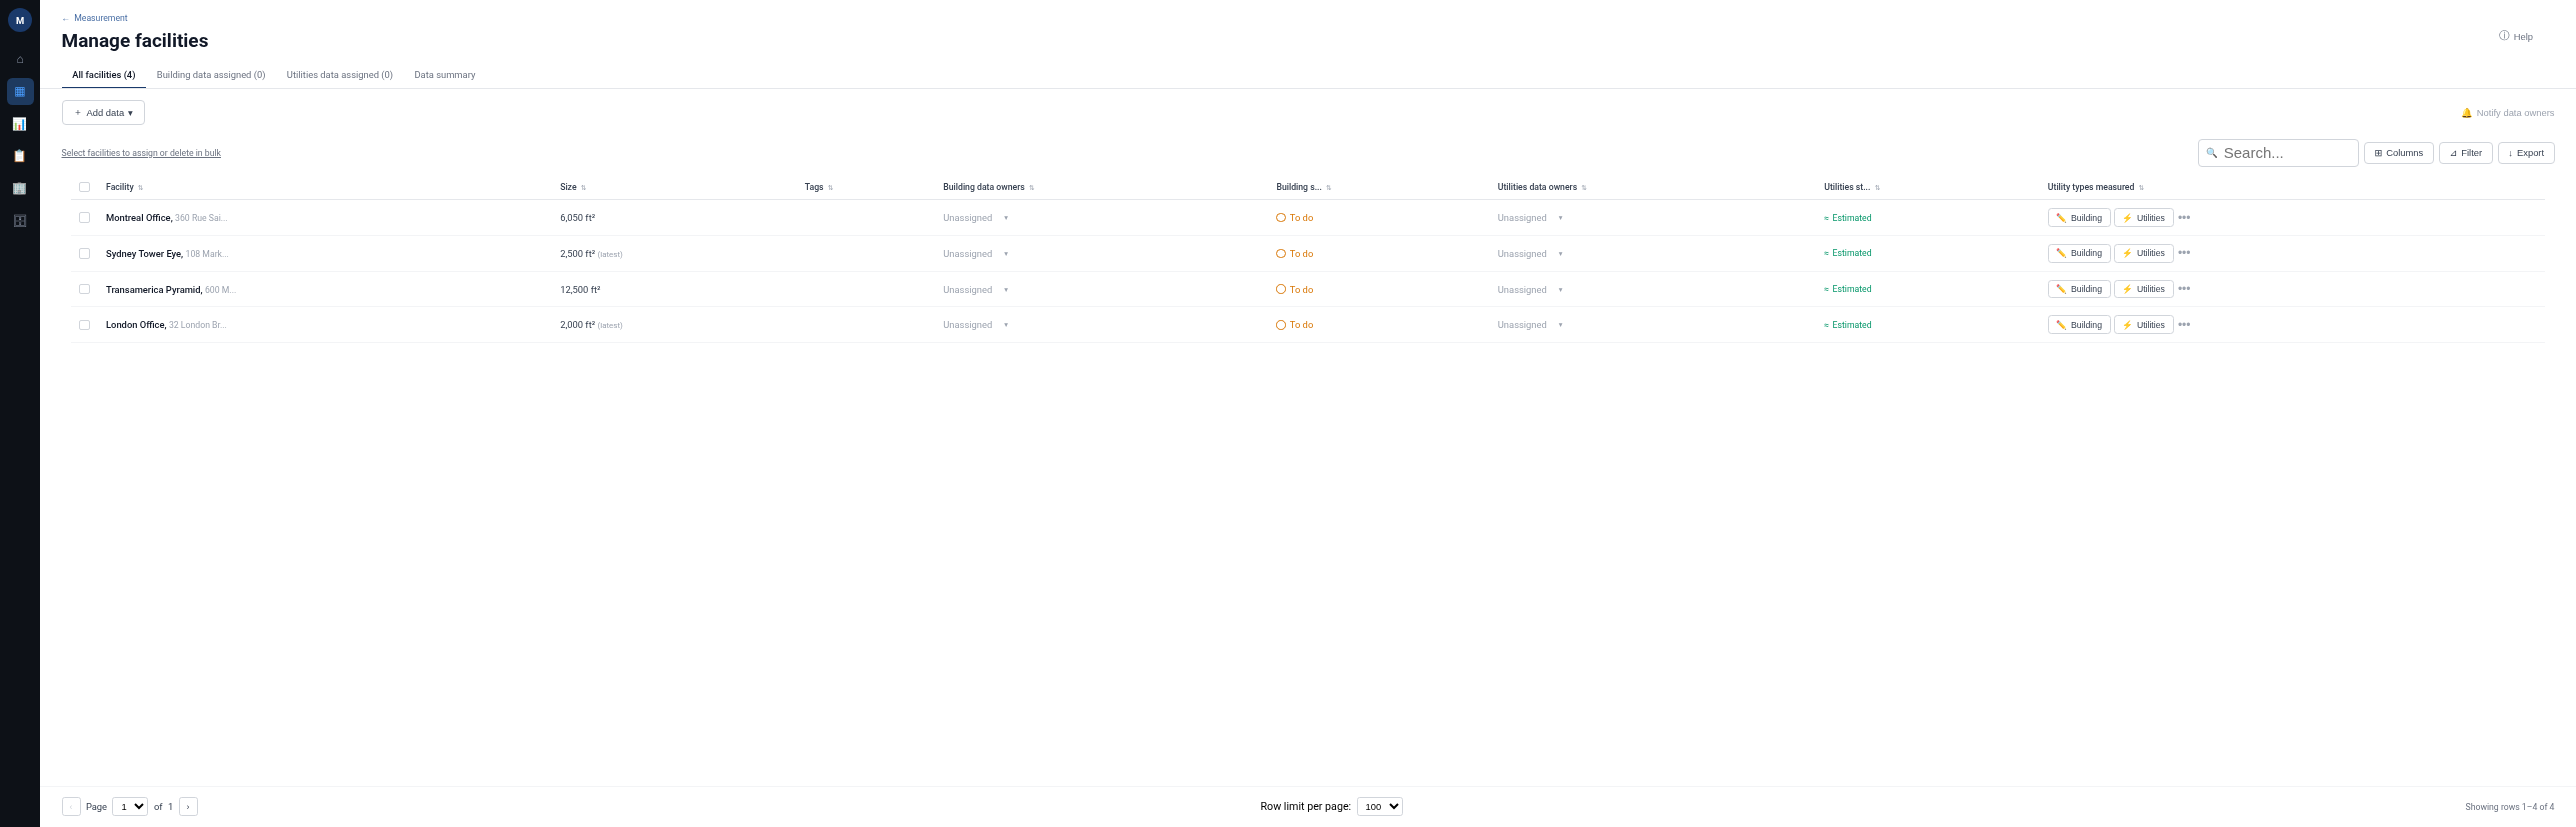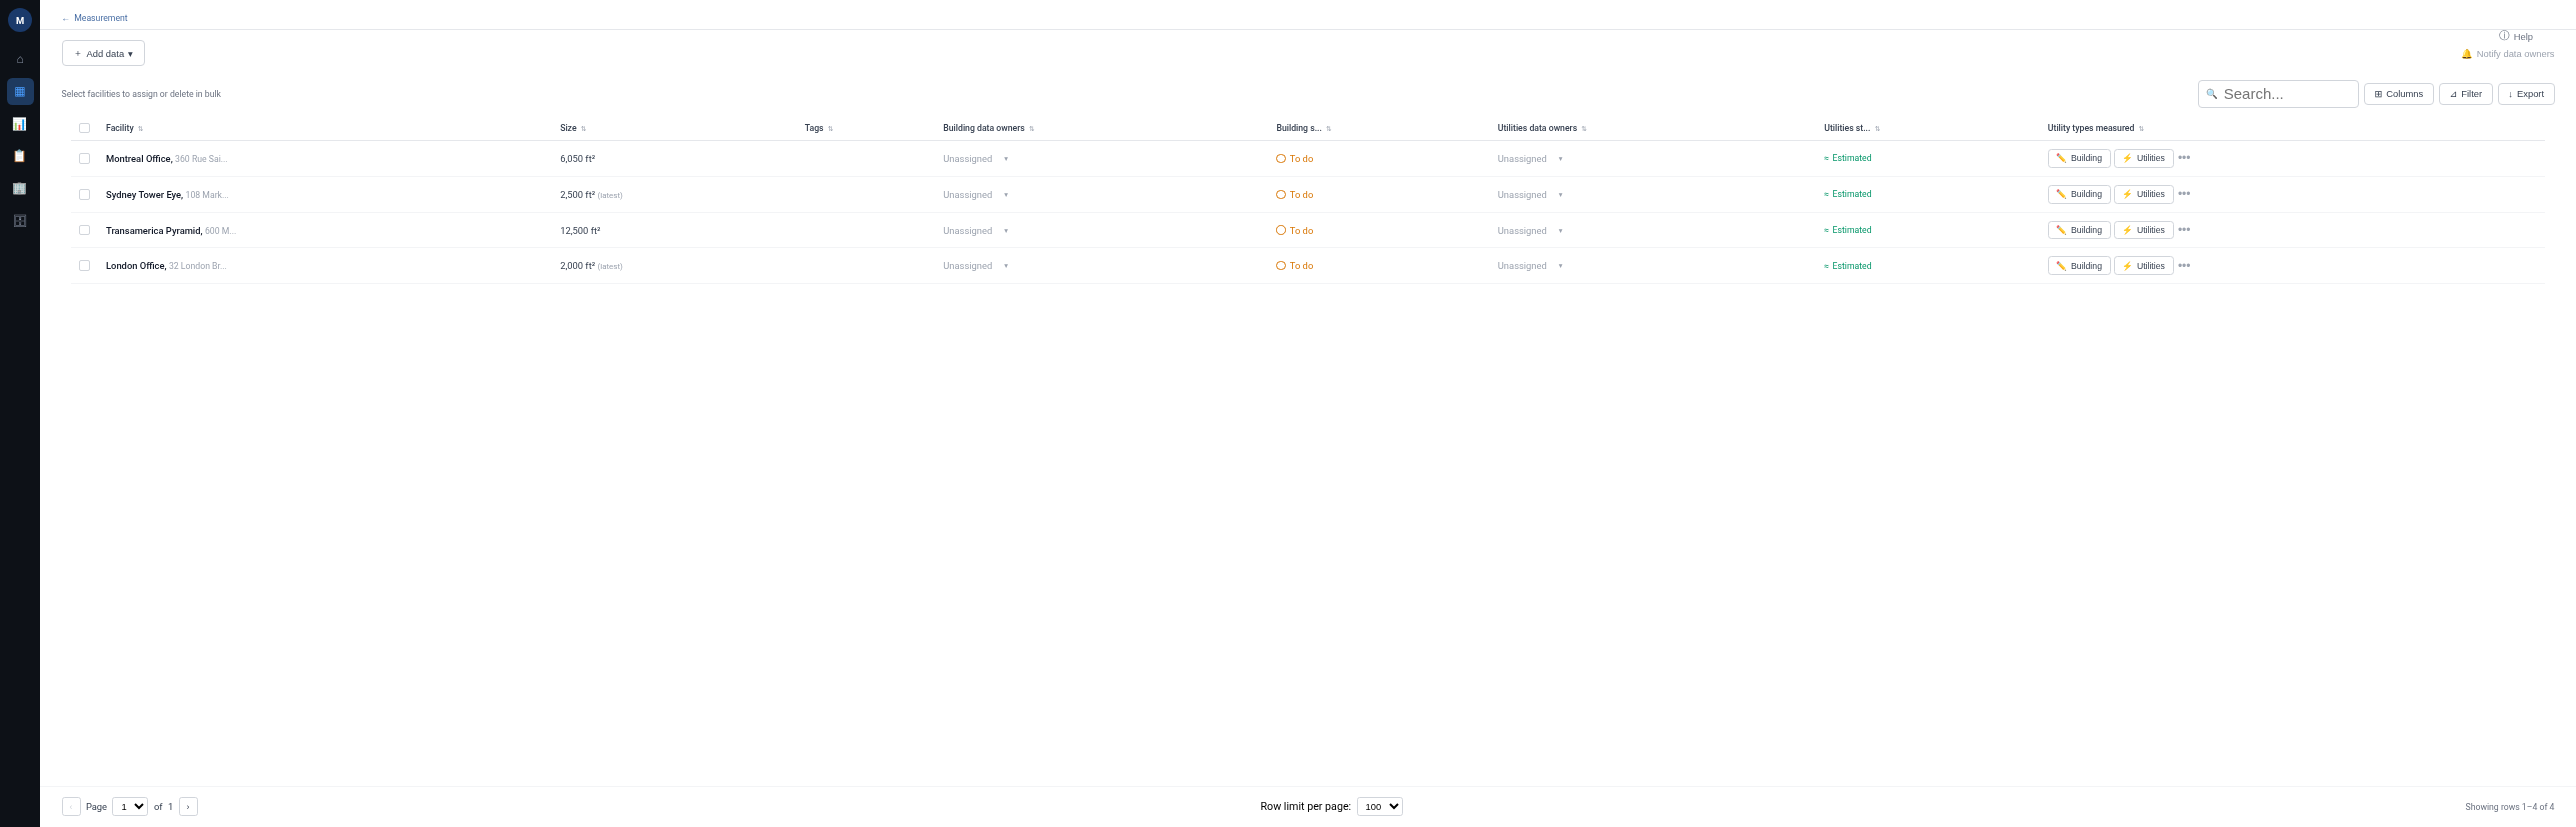--- a/index.html
+++ b/index.html
@@ -270,47 +270,62 @@
 
 <div class="main">
 
   <div class="header">
     <div class="header-top">
       <div style="flex:1">
         <div class="breadcrumb">
           <span>←</span>
           <span>Measurement</span>
         </div>
+        <h1 class="page-title">Manage facilities</h1>
       </div>
       <button class="help-btn">
         <span style="font-size:10.7px;">ⓘ</span>
         <span>Help</span>
       </button>
     </div>
 
+    <div class="tabs">
+      <div class="tab active">
+        <span>All facilities (4)</span>
+      </div>
+      <div class="tab">
+        <span>Building data assigned (0)</span>
+      </div>
+      <div class="tab">
+        <span>Utilities data assigned (0)</span>
+      </div>
+      <div class="tab">
+        <span>Data summary</span>
+      </div>
+    </div>
   </div>
 
   <div class="toolbar">
     <div class="toolbar-left">
       <button class="add-data-btn">
         <span>＋</span>
         <span>Add data</span>
         <span>▾</span>
       </button>
     </div>
     <div class="toolbar-right">
       <button class="notify-btn">
         <span>🔔</span>
         <span>Notify data owners</span>
       </button>
     </div>
   </div>
 
   <div style="display:flex; align-items:center; justify-content:space-between; padding: 2.7px 21.5px 8px 21.5px;">
-    <div class="select-info" style="padding:0;">Select facilities to assign or delete in bulk</div>
+    <div class="select-info" style="padding:0;text-decoration:underline;">Select facilities to assign or delete in bulk</div>
     <div class="table-actions">
       <div class="search-box">
         <span class="search-icon-el">🔍</span>
         <input class="search-input" type="text" placeholder="Search..." style="">
       </div>
       <button class="action-btn">
         <span>⊞</span>
         <span>Columns</span>
       </button>
       <button class="action-btn">

